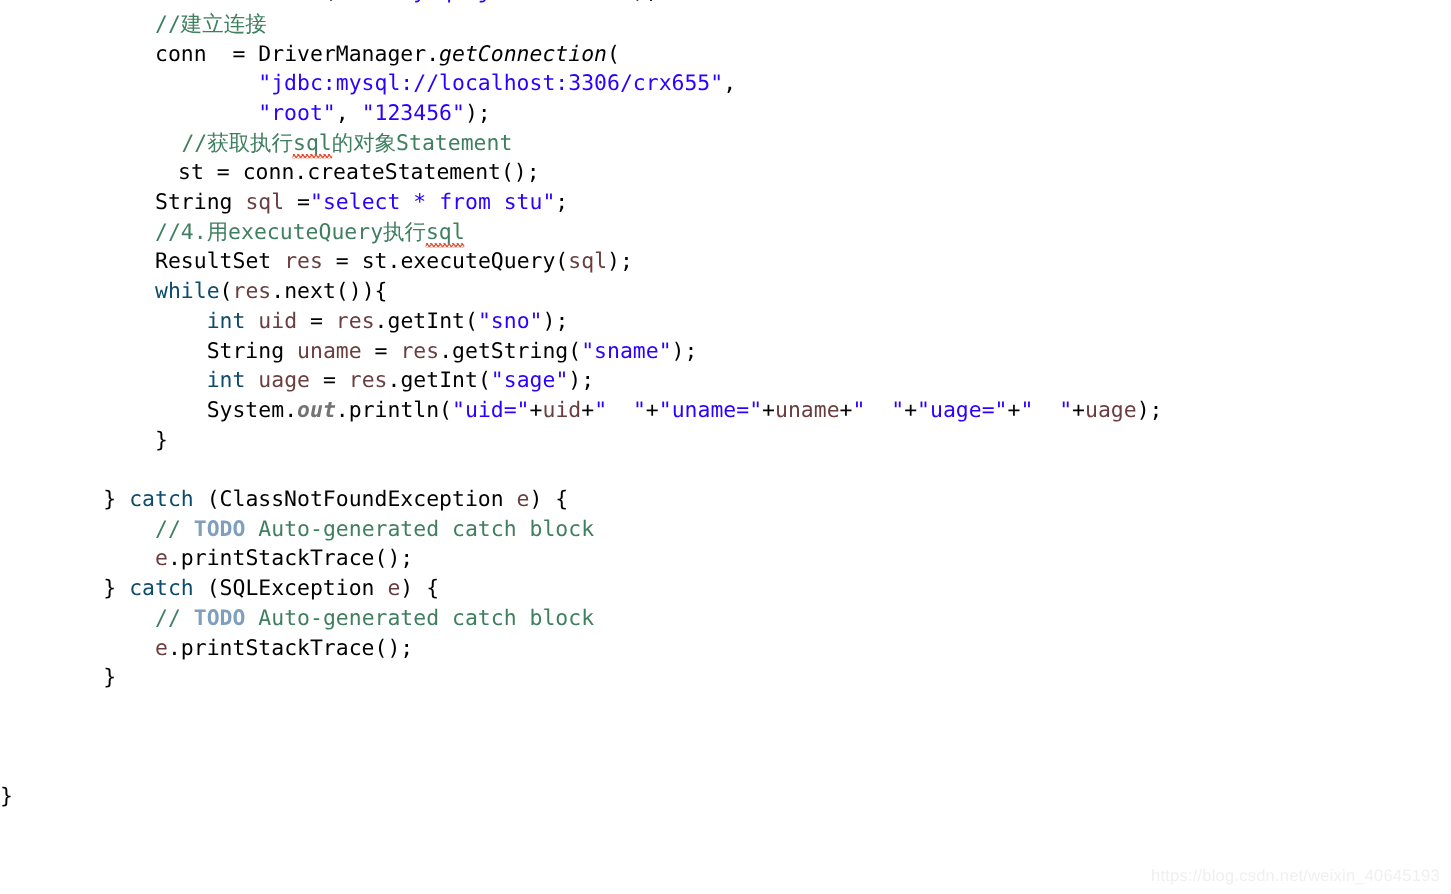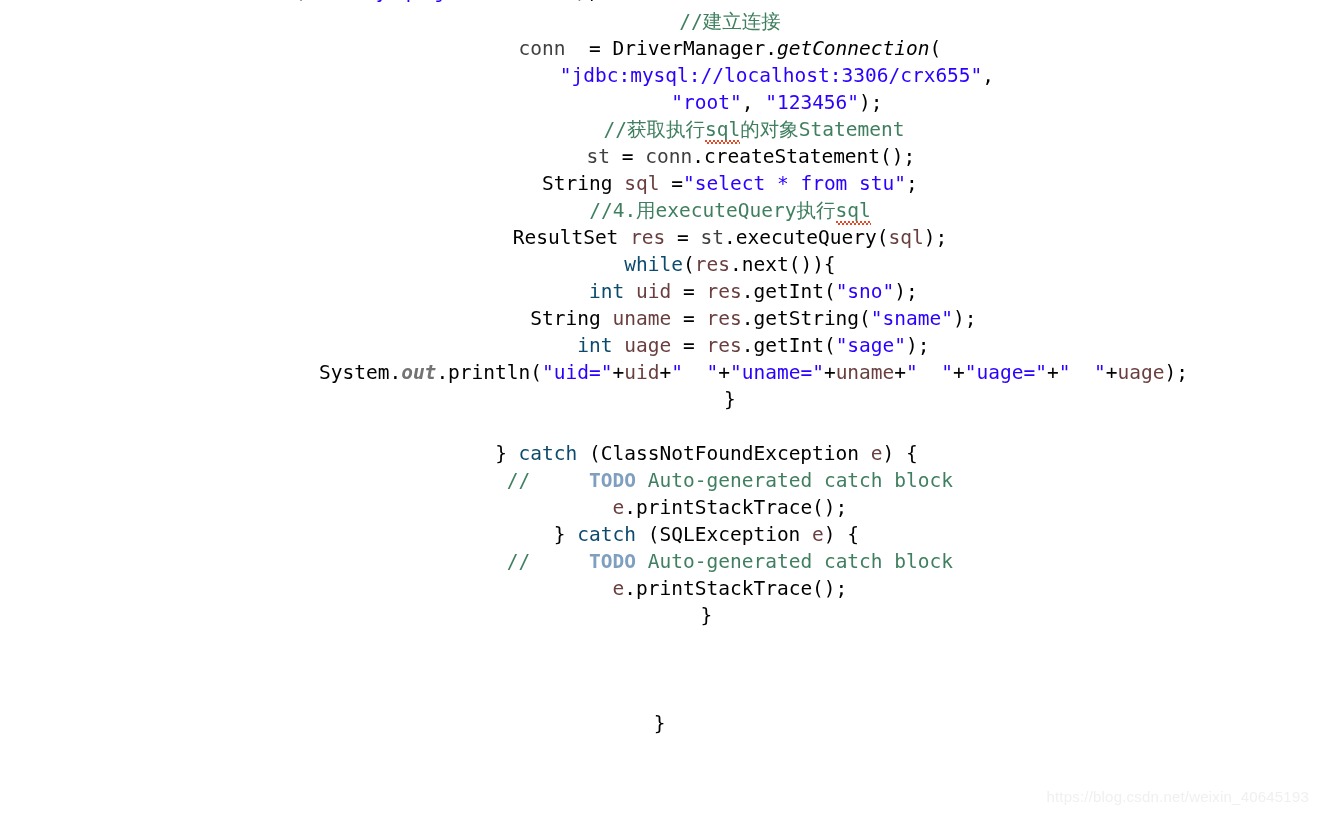--- a/index.html
+++ b/index.html
@@ -24,30 +24,29 @@
   .code-line {
     position: absolute;
     left: 0;
     width: 1319px;
     height: 27px;
     line-height: 27px;
     font-size: 19.5px;
     white-space: pre;
     font-family: "DejaVu Sans Mono", "Liberation Mono", monospace;
     letter-spacing: 0px;
-    text-align: center;
   }
 
   
   .tok-plain    { color: #000000; }
   .tok-string   { color: #2a00ff; }
   .tok-comment  { color: #3f7f5f; }
-  .tok-todo     { color: #7f9fbf; font-weight: bold; margin-left: 47px; }
+  .tok-todo     { color: #7f9fbf; font-weight: bold; }
   .tok-keyword  { color: #0c4a6e; font-weight: normal; }
-  .tok-field    { color: #404040; }
+  .tok-field    { color: #000000; }
   .tok-local    { color: #6a3e3e; }
   .tok-static   { color: #000000; font-style: italic; }
   .tok-staticf  { color: #737373; font-weight: bold; font-style: italic; }
 
   
   .squiggle {
     position: relative;
     display: inline-block;
   }
   .squiggle::after {

